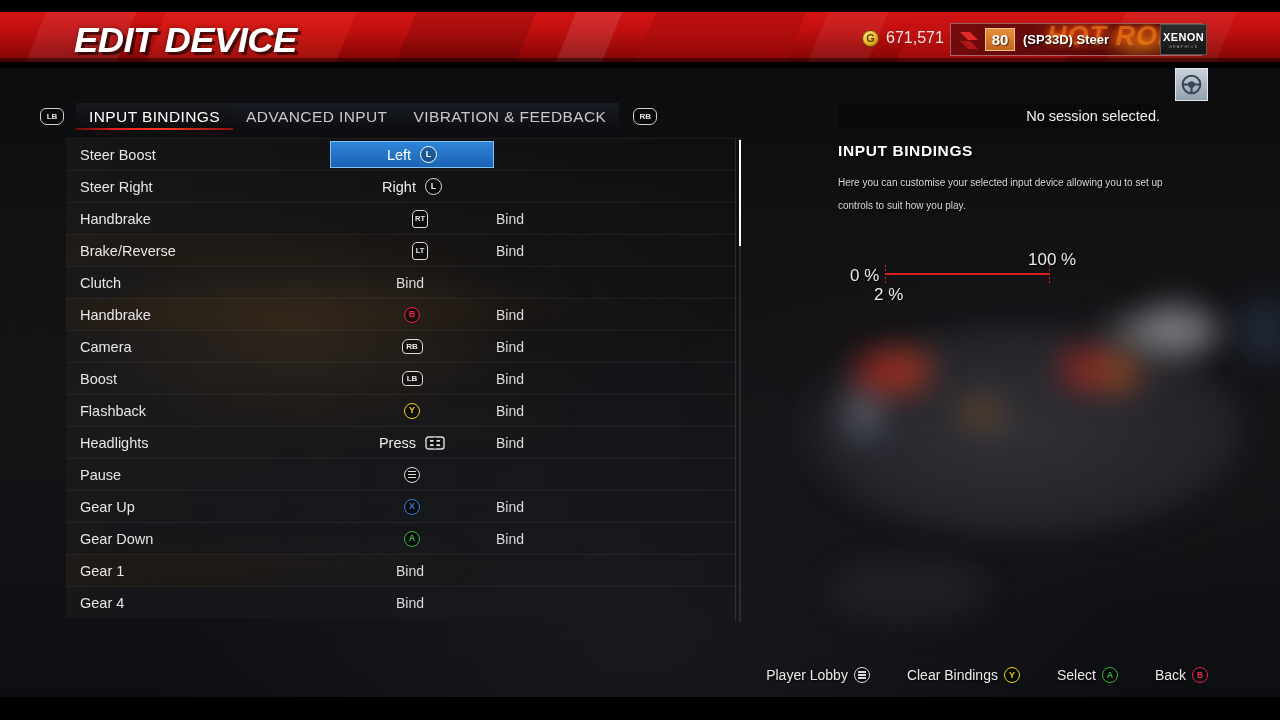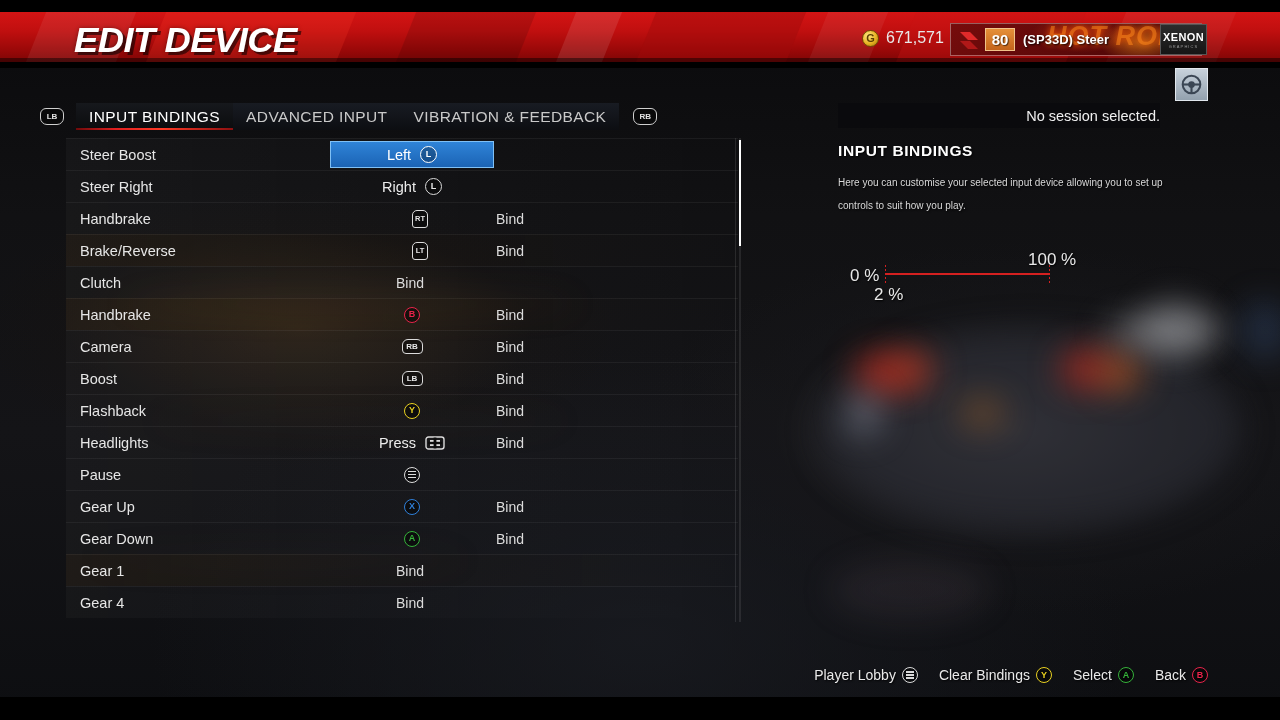--- a/index.html
+++ b/index.html
@@ -253,21 +253,21 @@
     background:repeating-linear-gradient(180deg,#d42020 0 2px, rgba(0,0,0,0) 2px 4px); }
   #gauge .tick-left { left:35px; }
   #gauge .tick-right { left:199px; }
   #gauge .lbl { position:absolute; font-size:17px; color:#e8e8e8; text-shadow:1px 1px 2px #000; }
   #gauge .lbl-0 { left:0px; top:18px; }
   #gauge .lbl-100 { left:178px; top:2px; }
   #gauge .lbl-2 { left:24px; top:37px; }
 
   
   #footer { position:absolute; left:0; top:662px; width:1280px; height:26px; z-index:6;
-            display:flex; align-items:center; justify-content:flex-end; padding-right:72px; gap:21px; }
+            display:flex; align-items:center; justify-content:flex-end; padding-right:72px; gap:37px; }
   .hint { display:flex; align-items:center; gap:6px; font-size:14px; color:#eaeaea;
           text-shadow:1px 1px 2px rgba(0,0,0,.9); }
   #bottom-black { position:absolute; left:0; top:697px; width:1280px; height:23px; background:#000; z-index:6; }
 </style>
 </head>
 <body>
 
 <div id="scene">
   <div class="glow bodyglow"></div>
   <div class="glow tl1"></div>

